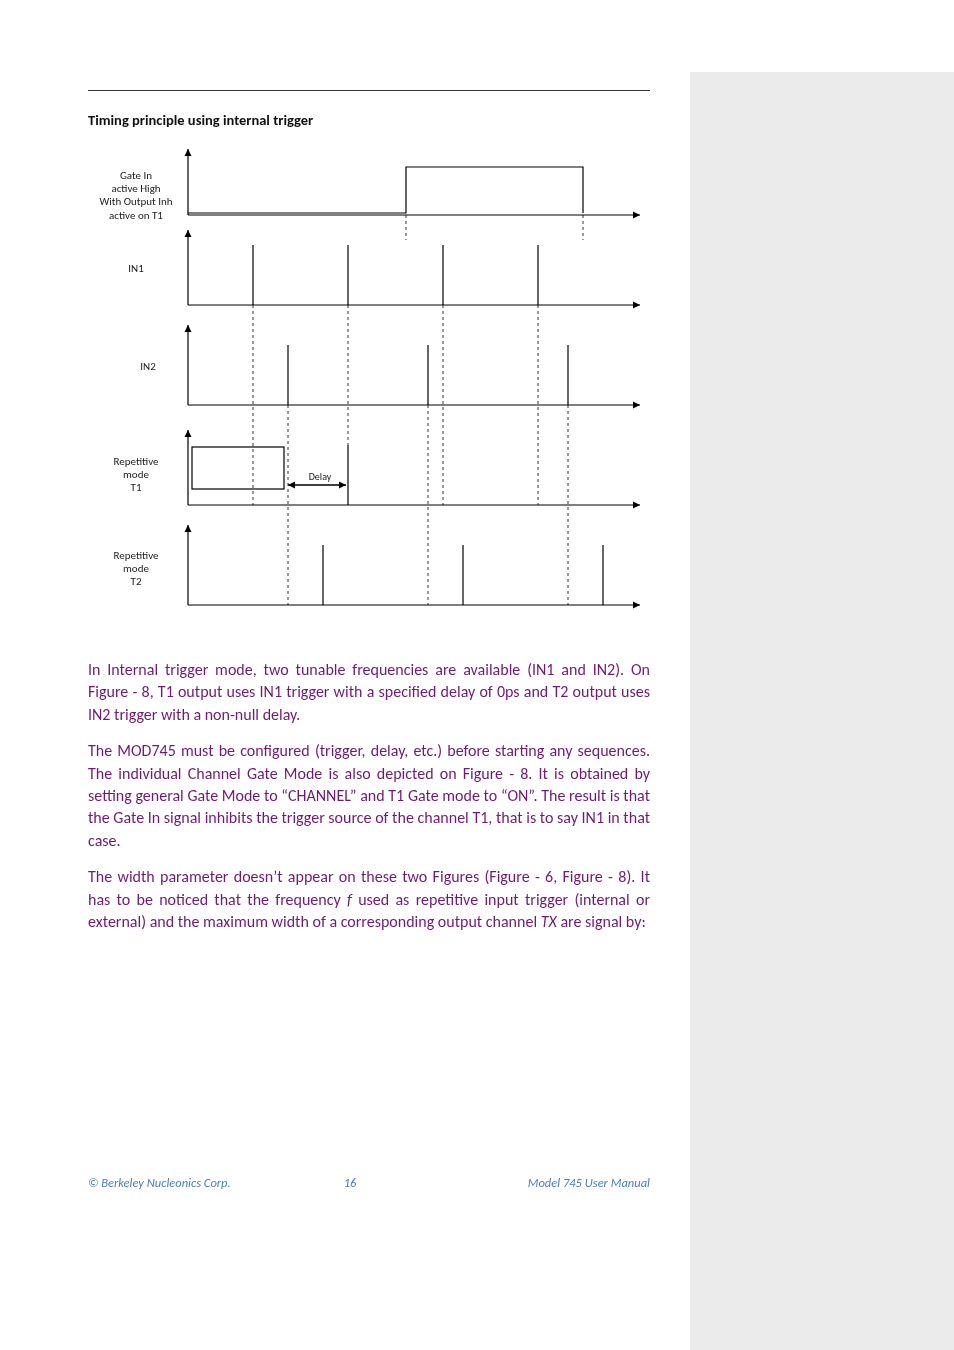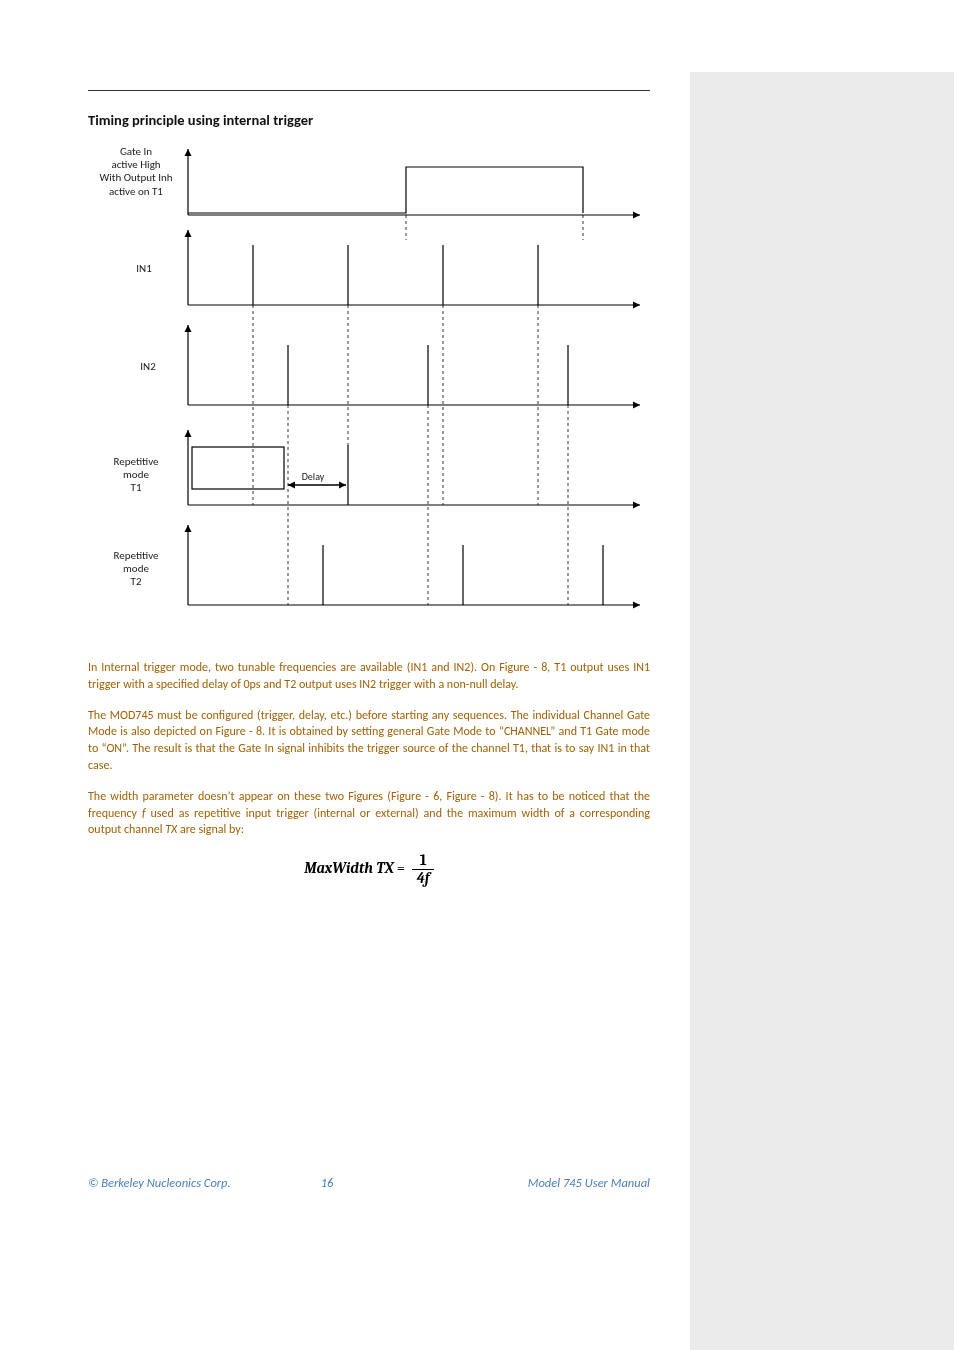--- a/index.html
+++ b/index.html
@@ -63,22 +63,22 @@
   }
   .caption {
     text-align: center;
     font-size: 11px;
     color: #4a7fbf;
     font-weight: bold;
     margin: 2px 0 18px 0;
   }
   .caption .gap { display:inline-block; width: 30px; }
   .body-text {
-    font-size: 12px;
-    color: #a16207;
+    font-size: 16px;
+    color: #701a75;
     line-height: 1.4;
     text-align: justify;
     margin-bottom: 14px;
   }
   .body-text .it { font-style: italic; }
   .formula {
     text-align: center;
     font-family: Cambria, "Times New Roman", serif;
     font-size: 15px;
     margin: 6px 0 0 0;
@@ -106,52 +106,53 @@
   }
   .footer {
     position: absolute;
     bottom: 160px;
     left: 88px;
     right: 40px;
     display: flex;
     font-size: 12.5px;
     font-style: italic;
     color: #4a7fbf;
+    gap: 23px;
   }
   .footer .left { flex: 0 0 auto; }
   .footer .mid { flex: 0 0 auto; margin-left: 90px; }
   .footer .right { margin-left: auto; }
 </style>
 </head>
 <body>
 
 <div class="page">
   <hr class="hr-top">
   <div class="content">
     <div class="section-title">Timing principle using internal trigger</div>
 
     <div class="figure">
 
-      <div class="row-label" style="left:0;top:0;width:96px;white-space:pre-line">Gate In
+      <div class="row-label" style="left:0;top:24px;width:96px;white-space:pre-line">Gate In
 active High
 With Output Inh
 active on T1</div>
-      <div class="row-label" style="left:8px;top:117px;width:96px">IN1</div>
+      <div class="row-label" style="left:0;top:117px;width:96px">IN1</div>
       <div class="row-label" style="left:12px;top:215px;width:96px">IN2</div>
       <div class="row-label" style="left:0;top:310px;width:96px;white-space:pre-line">Repetitive
 mode
 T1</div>
       <div class="row-label" style="left:0;top:404px;width:96px;white-space:pre-line">Repetitive
 mode
 T2</div>
 
       <div class="small-box-text" style="left:110px;top:306px;width:82px;white-space:pre-line">Delayed output
 in repetitive
 mode</div>
-      <div class="small-box-text" style="left:207px;top:326px;width:36px">Delay</div>
+      <div class="small-box-text" style="left:214px;top:326px;width:36px">Delay</div>
 
       <svg class="diag" viewBox="0 0 562 510">
         <defs>
           <marker id="arr" markerWidth="8" markerHeight="8" refX="6" refY="3" orient="auto">
             <path d="M0,0 L6,3 L0,6 Z" fill="#000"></path>
           </marker>
         </defs>
 
         <g stroke="#000" stroke-width="1.2" fill="none">
           <line x1="100" y1="70" x2="100" y2="4" marker-end="url(#arr)"></line>
@@ -216,23 +217,20 @@
       </svg>
     </div>
 
 
     <p class="body-text">In Internal trigger mode, two tunable frequencies are available (IN1 and IN2). On Figure - 8, T1 output uses IN1 trigger with a specified delay of 0ps and T2 output uses IN2 trigger with a non-null delay.</p>
     <p class="body-text">The MOD745 must be configured (trigger, delay, etc.) before starting any sequences. The individual Channel Gate Mode is also depicted on Figure - 8. It is obtained by setting general Gate Mode to “CHANNEL” and T1 Gate mode to “ON”. The result is that the Gate In signal inhibits the trigger source of the channel T1, that is to say IN1 in that case.</p>
     <p class="body-text">
       <span>The width parameter doesn’t appear on these two Figures (Figure - 6, Figure - 8). It has to be noticed that the frequency </span><span class="it">f</span><span> used as repetitive input trigger (internal or external) and the maximum width of a corresponding output channel </span><span class="it">TX</span><span> are signal by:</span>
     </p>
 
-    <div class="formula">
-      <span class="lhs">MaxWidth TX</span><span> = </span><span class="frac"><span class="num">1</span><span class="den">4f</span></span>
-    </div>
   </div>
 
   <div class="footer">
     <span class="left">© Berkeley Nucleonics Corp.</span>
     <span class="mid">16</span>
     <span class="right">Model 745 User Manual</span>
   </div>
 </div>
 
 <div class="margin-col"></div>

